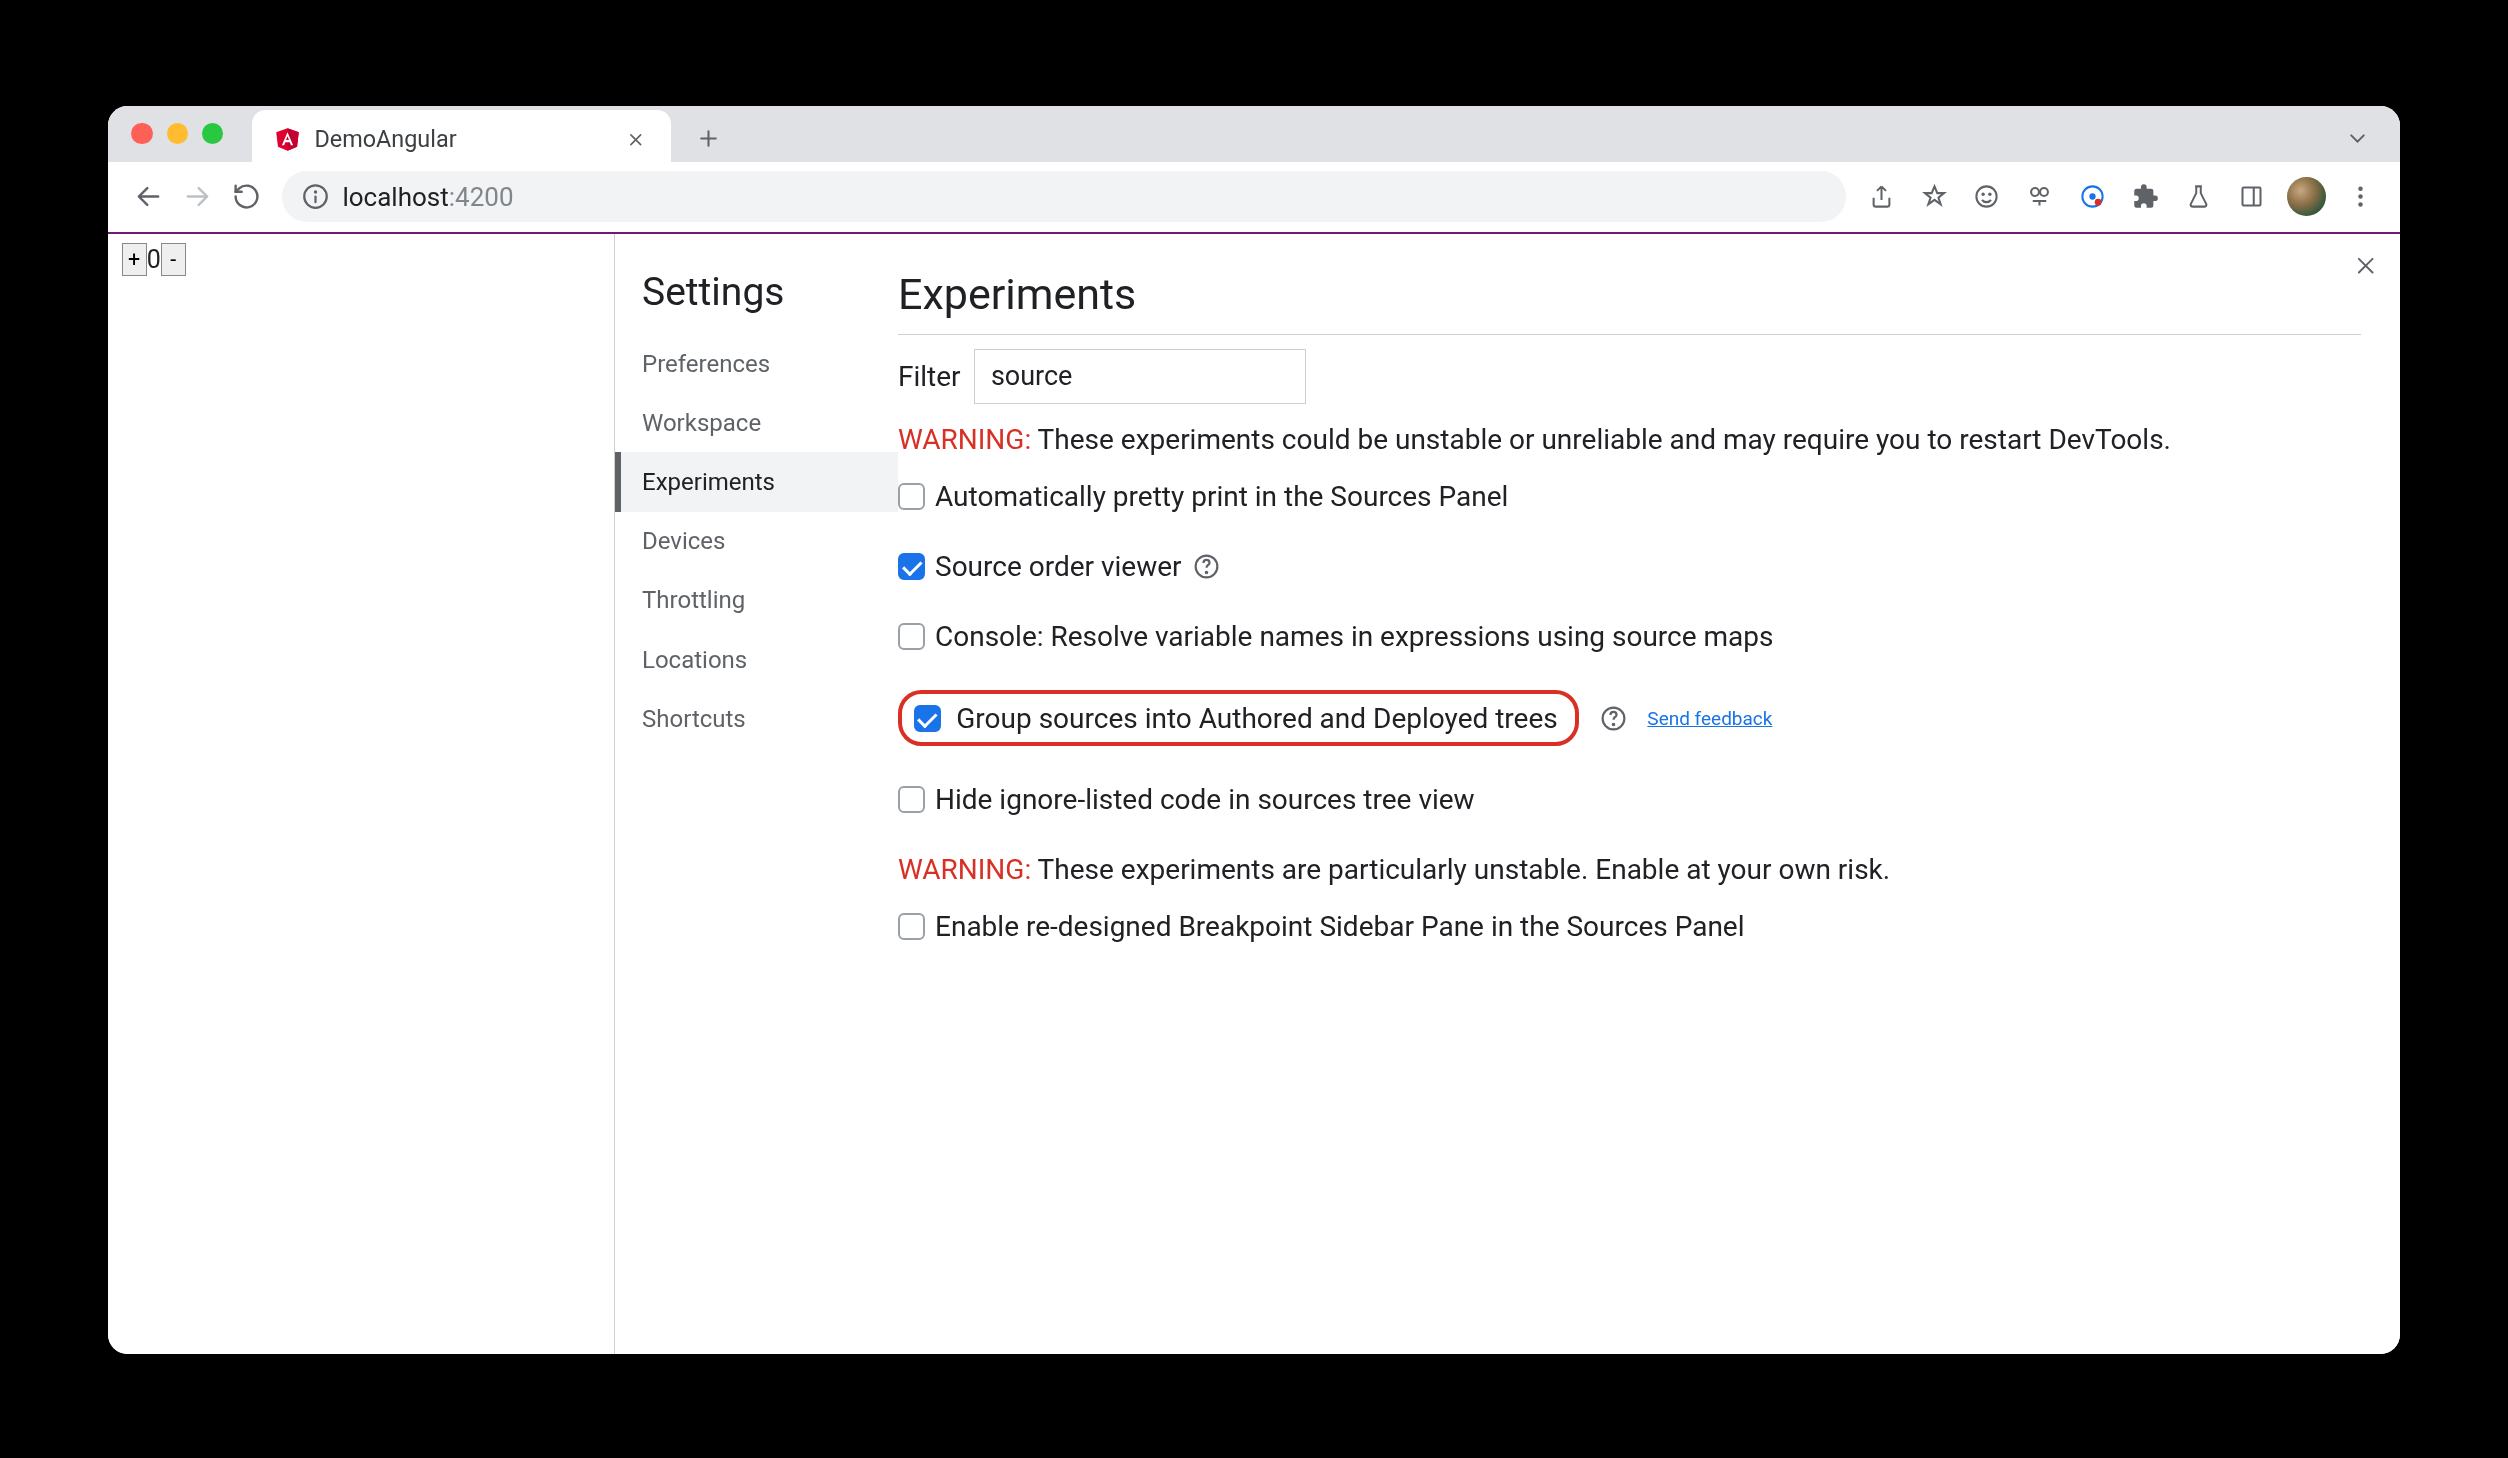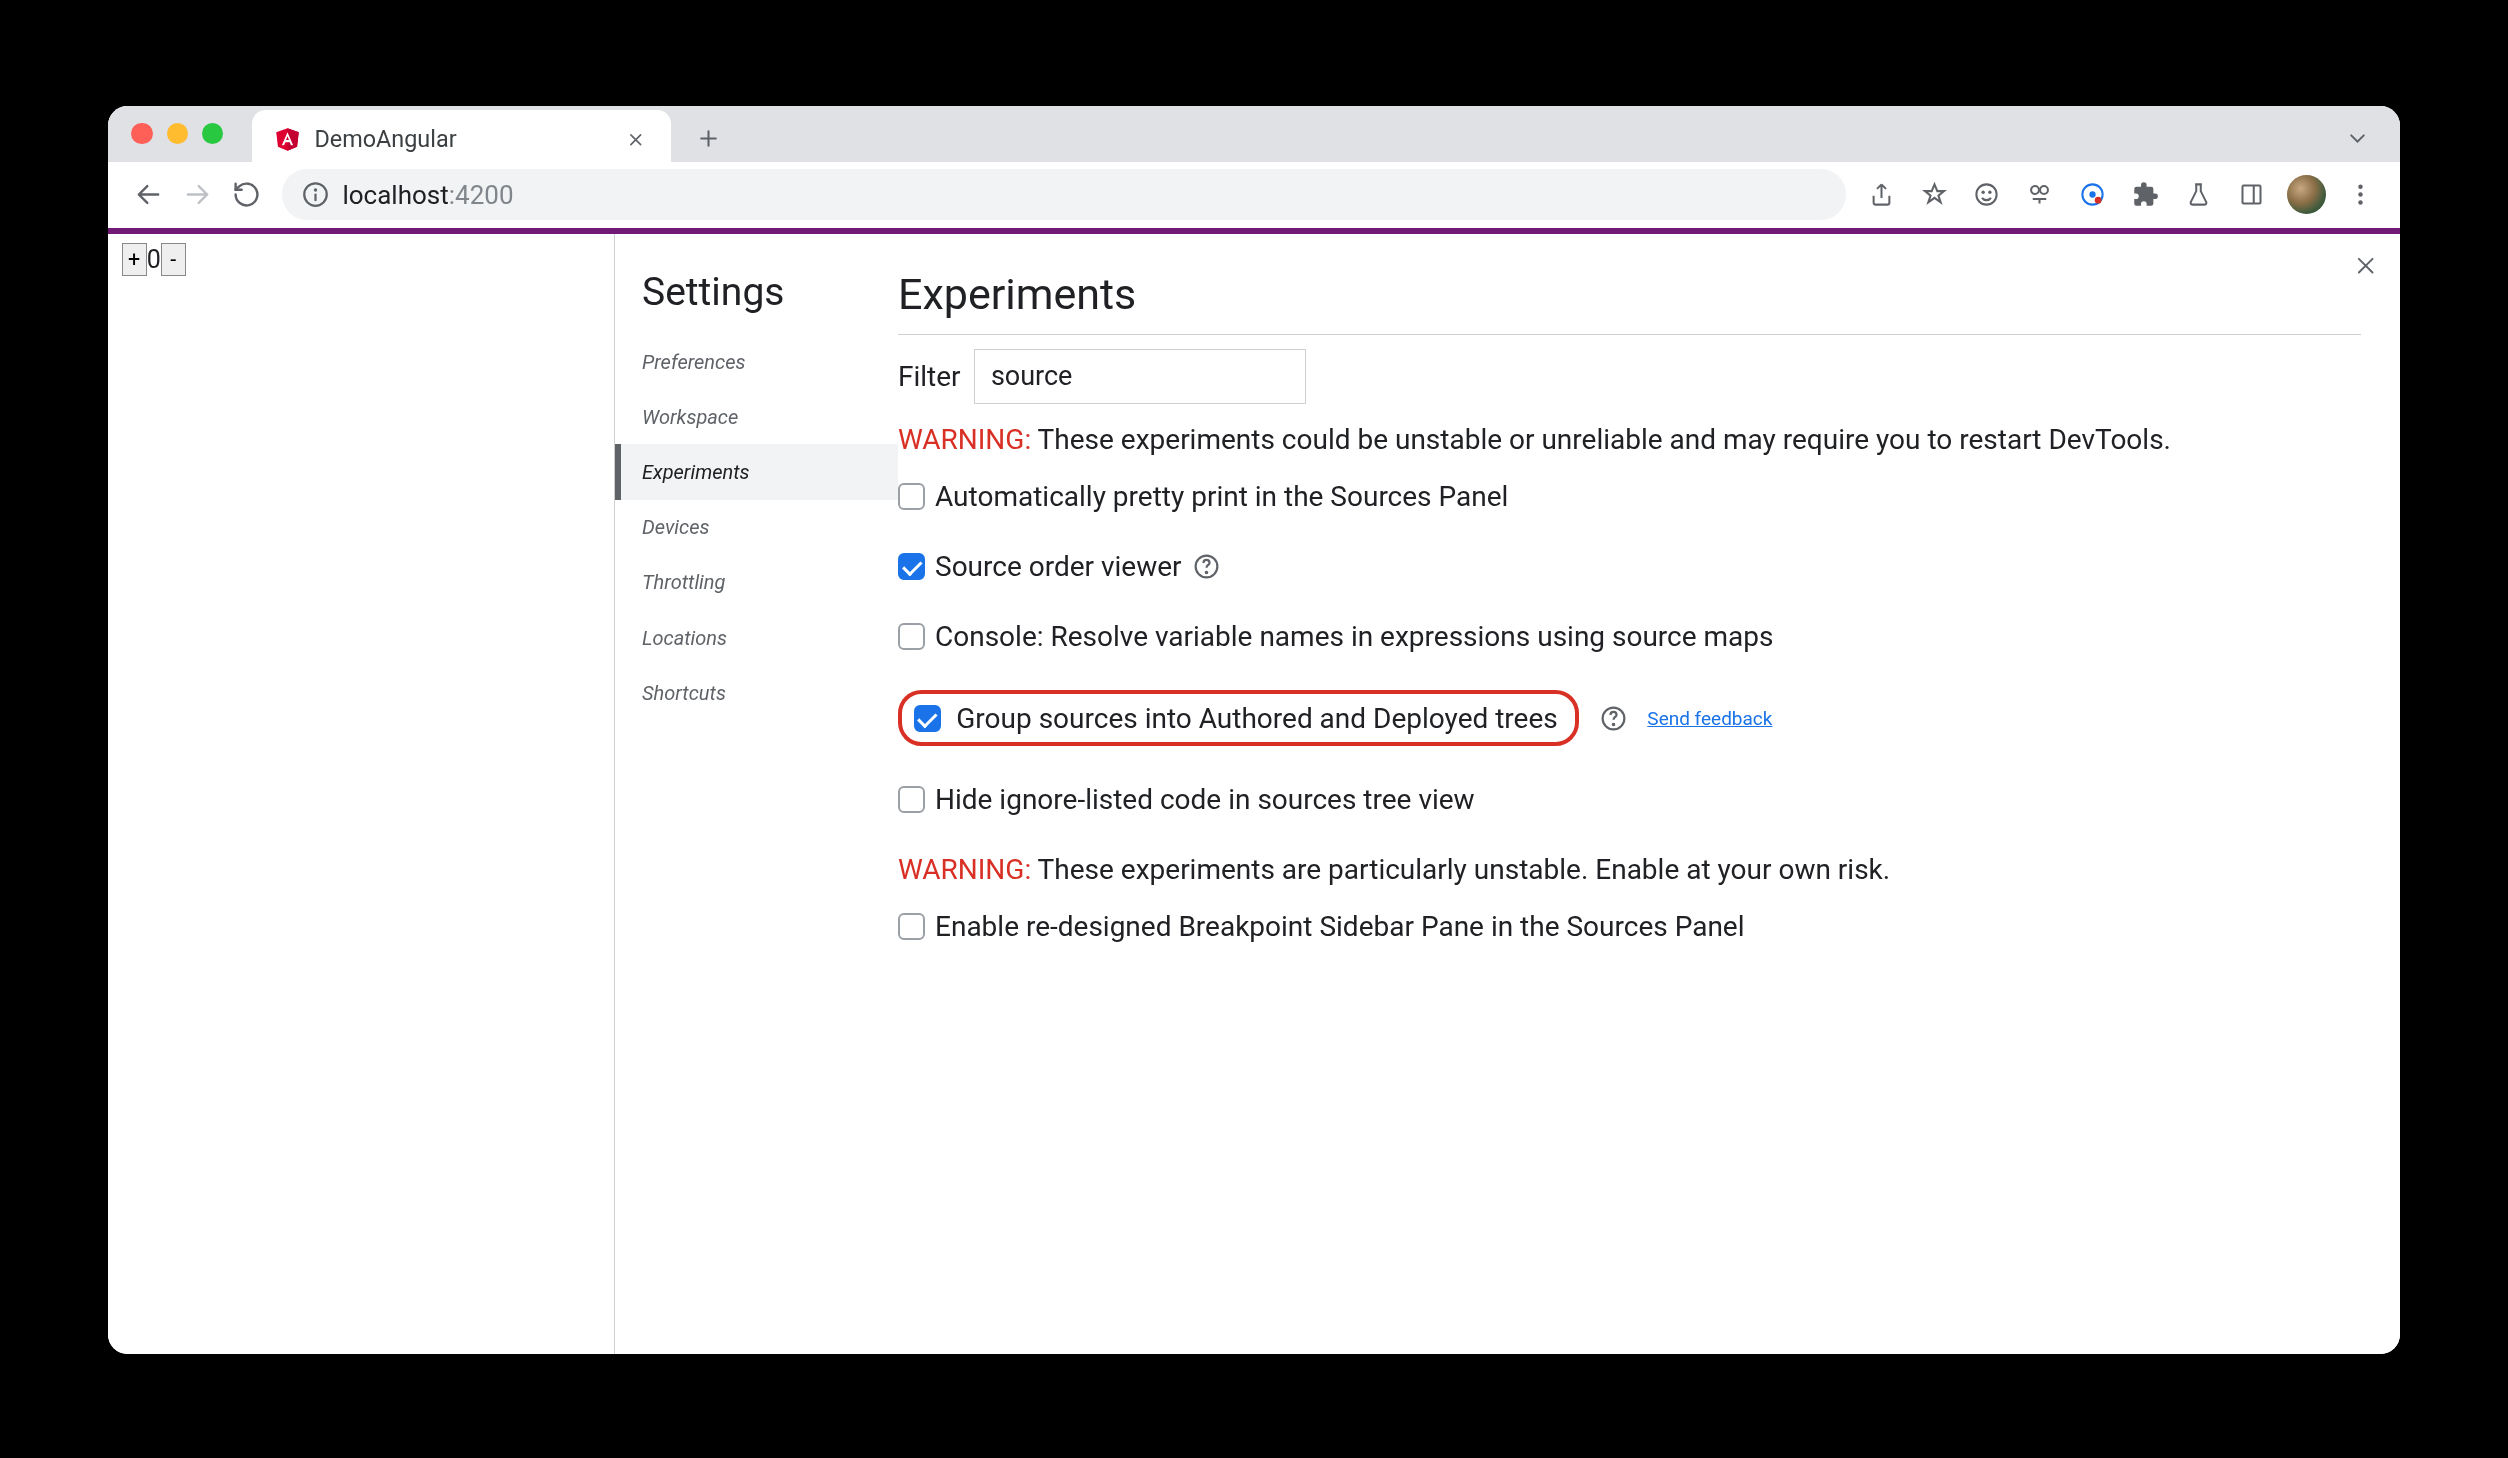--- a/index.html
+++ b/index.html
@@ -104,21 +104,21 @@
       margin-top: 9.8px;
       cursor: pointer;
     }
     .tab-strip-chevron svg { width: 25px; height: 25px; fill: #5f6368; }
     .toolbar-row {
       background: #fff;
       height: 72px;
       display: flex;
       align-items: center;
       padding: 0 15.6px;
-      border-bottom: 6px solid #701a75;
+      border-bottom: 2px solid #701a75;
     }
     .nav-btn {
       width: 49px;
       height: 49px;
       display: flex;
       align-items: center;
       justify-content: center;
       color: #5f6368;
       border-radius: 50%;
       cursor: pointer;
@@ -232,25 +232,24 @@
       padding-top: 23.4px;
     }
     .settings-title {
       font-size: 39px;
       color: #202124;
       padding: 11.7px 27px 19.5px;
       font-weight: 400;
     }
     .settings-nav-item {
       padding: 15.6px 27px;
-      font-size: 20px;
+      font-size: 24px;
       color: #5f6368;
       cursor: pointer;
       position: relative;
-      font-style: italic;
     }
     .settings-nav-item.active {
       background: #f1f3f4;
       color: #202124;
     }
     .settings-nav-item.active::before {
       content: "";
       position: absolute;
       left: 0;
       top: 0;

